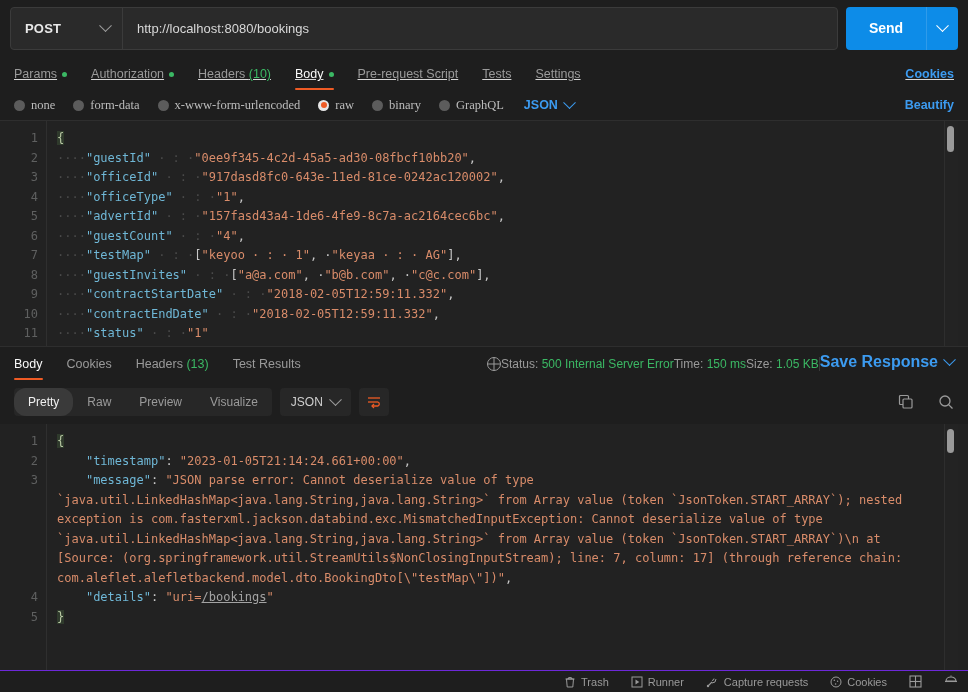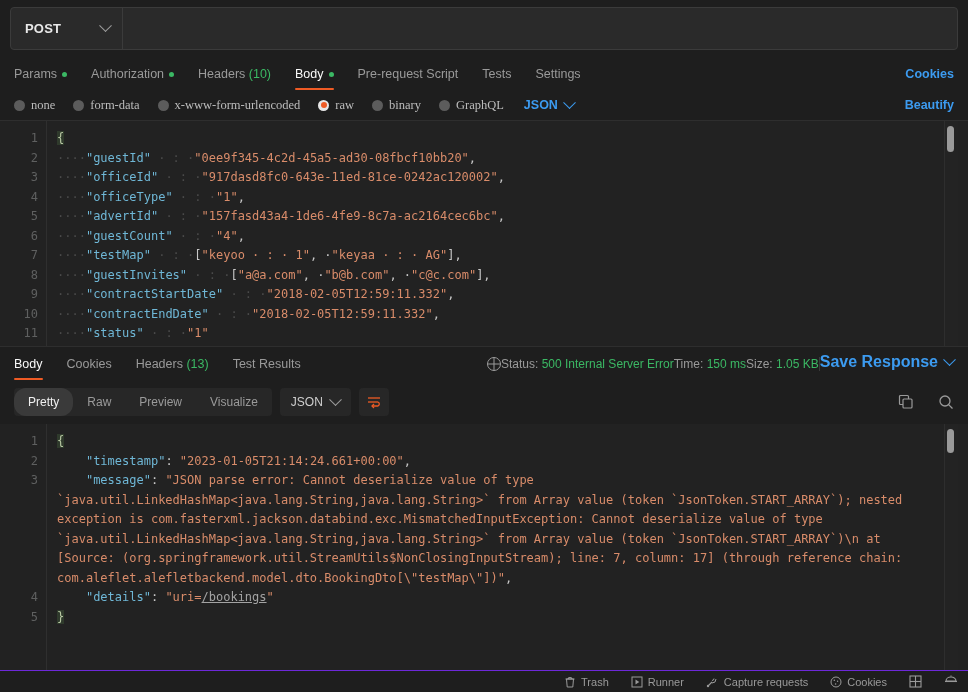--- a/index.html
+++ b/index.html
@@ -23,21 +23,21 @@
   .url-input { flex:1; display:flex; align-items:center; padding:0 14px; font-size:13px; color:#d8d8d8;
       font-family:"Liberation Sans", sans-serif; }
   .send-group { display:flex; margin-left:8px; height:43px; border-radius:4px; overflow:hidden; }
   .send-btn { background:#0d8ce8; color:#fff; font-size:14px; font-weight:bold; width:80px;
       display:flex; align-items:center; justify-content:center; cursor:pointer; }
   .send-caret { background:#0d8ce8; width:32px; display:flex; align-items:center; justify-content:center;
       border-left:1px solid #2f9bea; cursor:pointer; }
   .send-caret .chev { border-color:#ffffff; }
 
   
-  .req-tabs { height:34px; display:flex; align-items:flex-end; padding:0 14px; gap:0; flex:0 0 34px; position:relative;}
+  .req-tabs { height:34px; display:flex; align-items:flex-end; padding:0 14px; gap:0; flex:0 0 34px; position:relative;text-decoration:underline;}
   .rtab { font-size:12.5px; color:#9a9a9a; padding:0 0 9px 0; margin-right:24px; cursor:pointer;
       display:flex; align-items:center; gap:5px; position:relative; white-space:nowrap; }
   .rtab.active { color:#fafafa; }
   .rtab.active::after { content:""; position:absolute; left:0; right:0; bottom:0; height:2px; background:#ef5b25; border-radius:2px;}
   .dot-g { width:5px; height:5px; border-radius:50%; background:#3bb864; display:inline-block; }
   .hdr-count { color:#3bb864; }
   .cookies-link { margin-left:auto; color:#3c9bf0; font-size:12.5px; padding-bottom:9px; cursor:pointer; font-weight:bold;}
 
   
   .body-row { height:30px; display:flex; align-items:center; padding:0 14px; gap:0; flex:0 0 30px; }
@@ -96,20 +96,29 @@
 </style>
 </head>
 <body>
 
 <div class="app">
 
   <div class="urlbar-row">
     <div class="url-group">
       <div class="method-box">
         <span class="method-label">POST</span>
+        <span class="chev"></span>
+      </div>
+      <div class="url-input">
+        <span>http://localhost:8080/bookings</span>
+      </div>
+    </div>
+    <div class="send-group">
+      <div class="send-btn">Send</div>
+      <div class="send-caret">
         <span class="chev"></span>
       </div>
     </div>
   </div>
 
   <div class="req-tabs" id="req-tabs">
     <div class="rtab">
         <span>Params</span>
         <span class="dot-g"></span>
       </div>

